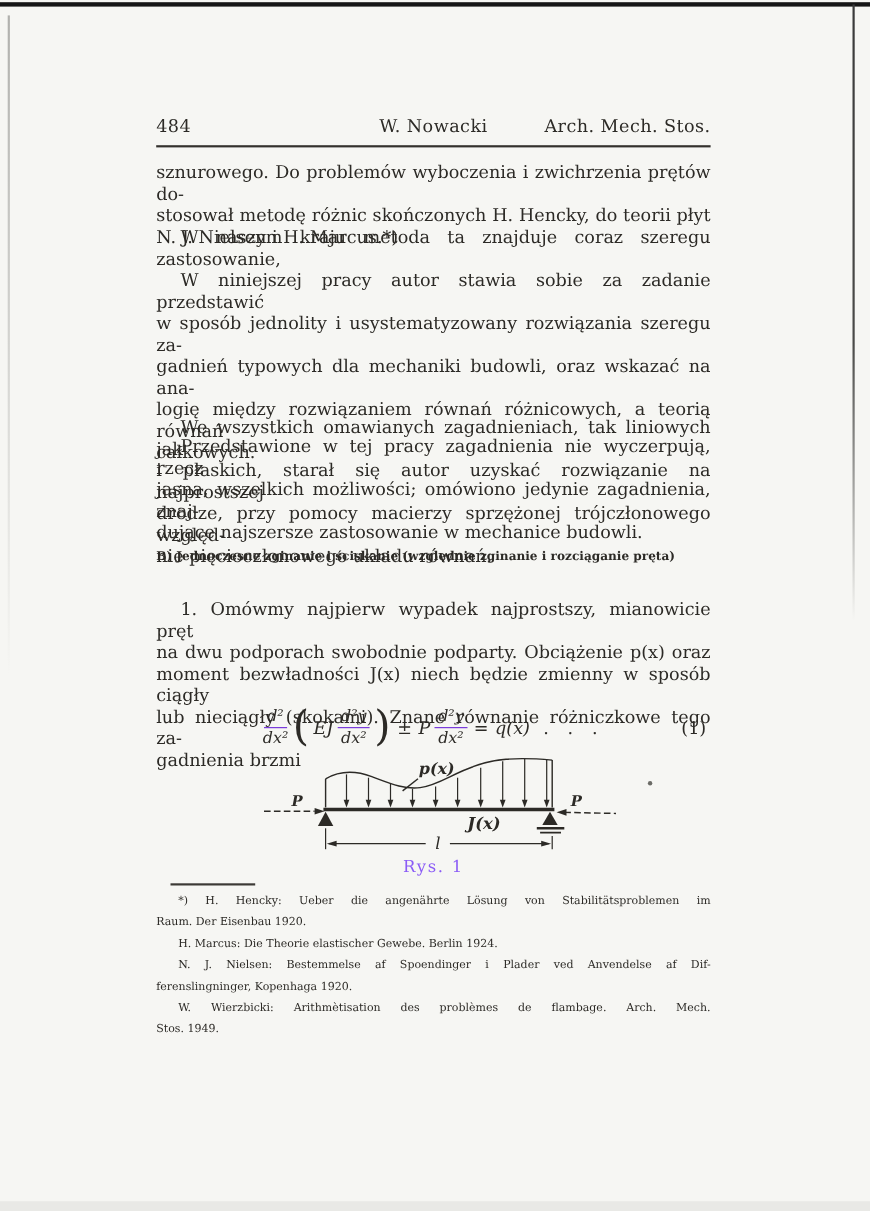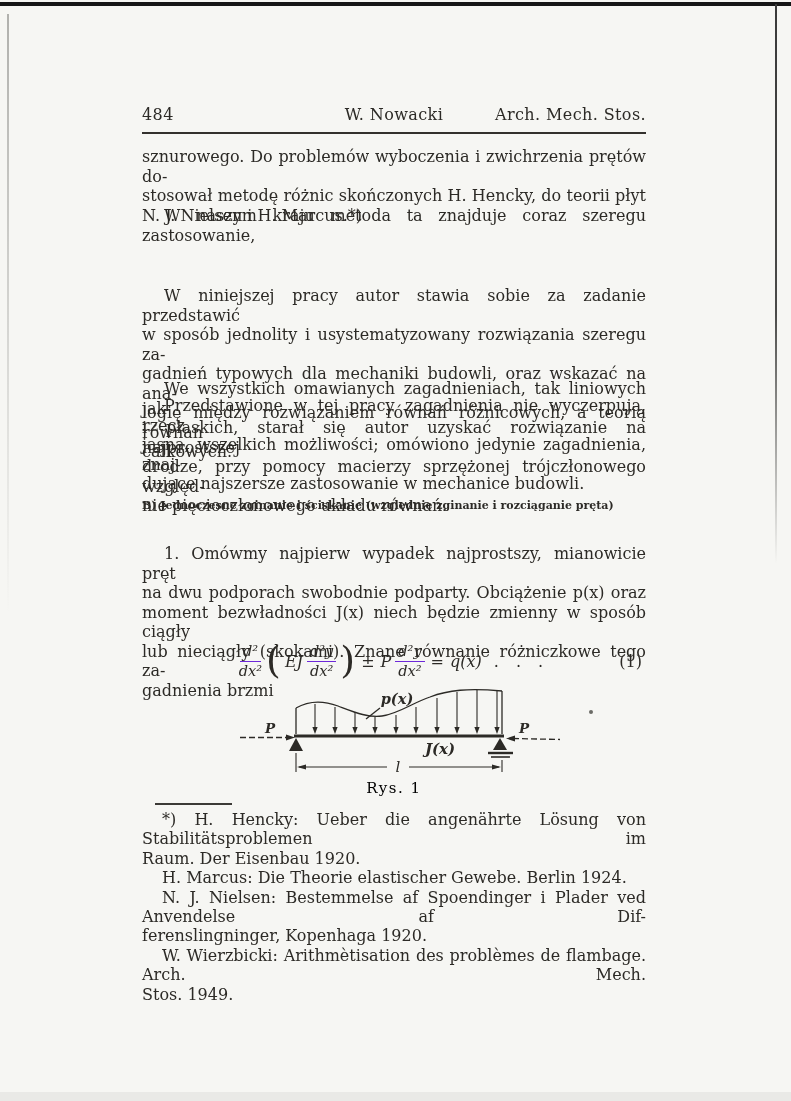--- a/index.html
+++ b/index.html
@@ -16,39 +16,39 @@
 
   .col{position:absolute;left:142px;width:504px;}
   .header{top:105px;display:flex;justify-content:space-between;align-items:flex-start;font-size:16px;letter-spacing:.4px;}
   .header .mid{position:absolute;left:0;width:100%;text-align:center;}
   .rule{position:absolute;left:142px;top:132px;width:504px;height:2px;background:#33312d;}
 
   .para{line-height:19.5px;font-size:16px;}
   .para .ln{display:block;}
   .ln.j{text-align:justify;text-align-last:justify;}
   .ln.ind{text-indent:22px;}
-  .p1{top:147px;} .p2{top:206px;} .p3{top:245px;margin-top:41px;} .p4{top:343px;margin-top:36px;} .p5{top:396px;}
+  .p1{top:147px;} .p2{top:206px;} .p3{top:245px;} .p4{top:343px;margin-top:36px;} .p5{top:396px;}
   .heading{top:494px;text-align:left;font-weight:bold;font-size:11px;line-height:24px;}
   .p6{top:544px;}
 
   .equation{top:640px;height:42px;display:flex;justify-content:center;align-items:center;font-size:16px;}
   .eq-body{display:inline-flex;align-items:center;gap:4px;font-style:italic;}
   .frac{display:inline-flex;flex-direction:column;align-items:center;font-size:14.5px;line-height:1.12;}
   .frac .num{border-bottom:1px solid #6d28d9;padding:0 3px 1px;}
   .frac .den{padding-top:1px;}
   .paren{font-style:normal;font-size:38px;font-weight:300;line-height:0;position:relative;top:-1px;}
   .op{font-style:normal;padding:0 2px;}
   .dots{font-style:normal;letter-spacing:6px;padding-left:8px;}
   .eq-number{position:absolute;right:4px;font-style:normal;}
 
   .figure-svg{position:absolute;left:215px;top:686px;}
-  .caption{top:779px;text-align:center;font-size:15px;letter-spacing:1.5px;color:#000000;}
+  .caption{top:779px;text-align:center;font-size:15px;letter-spacing:1.5px;color:#8b5cf6;}
 
   .fn-rule{position:absolute;left:155px;top:803px;width:77px;height:1.5px;background:#3c3a36;}
-  .footnotes{top:810px;font-size:16px;line-height:19.4px;}
+  .footnotes{top:810px;font-size:10px;line-height:19.4px;}
   .footnotes .ln.ind{text-indent:20px;}
 </style>
 </head>
 <body>
 
 <div class="page">
 
   <div class="edge-top"></div>
   <div class="edge-right"></div>
   <div class="edge-left"></div>

